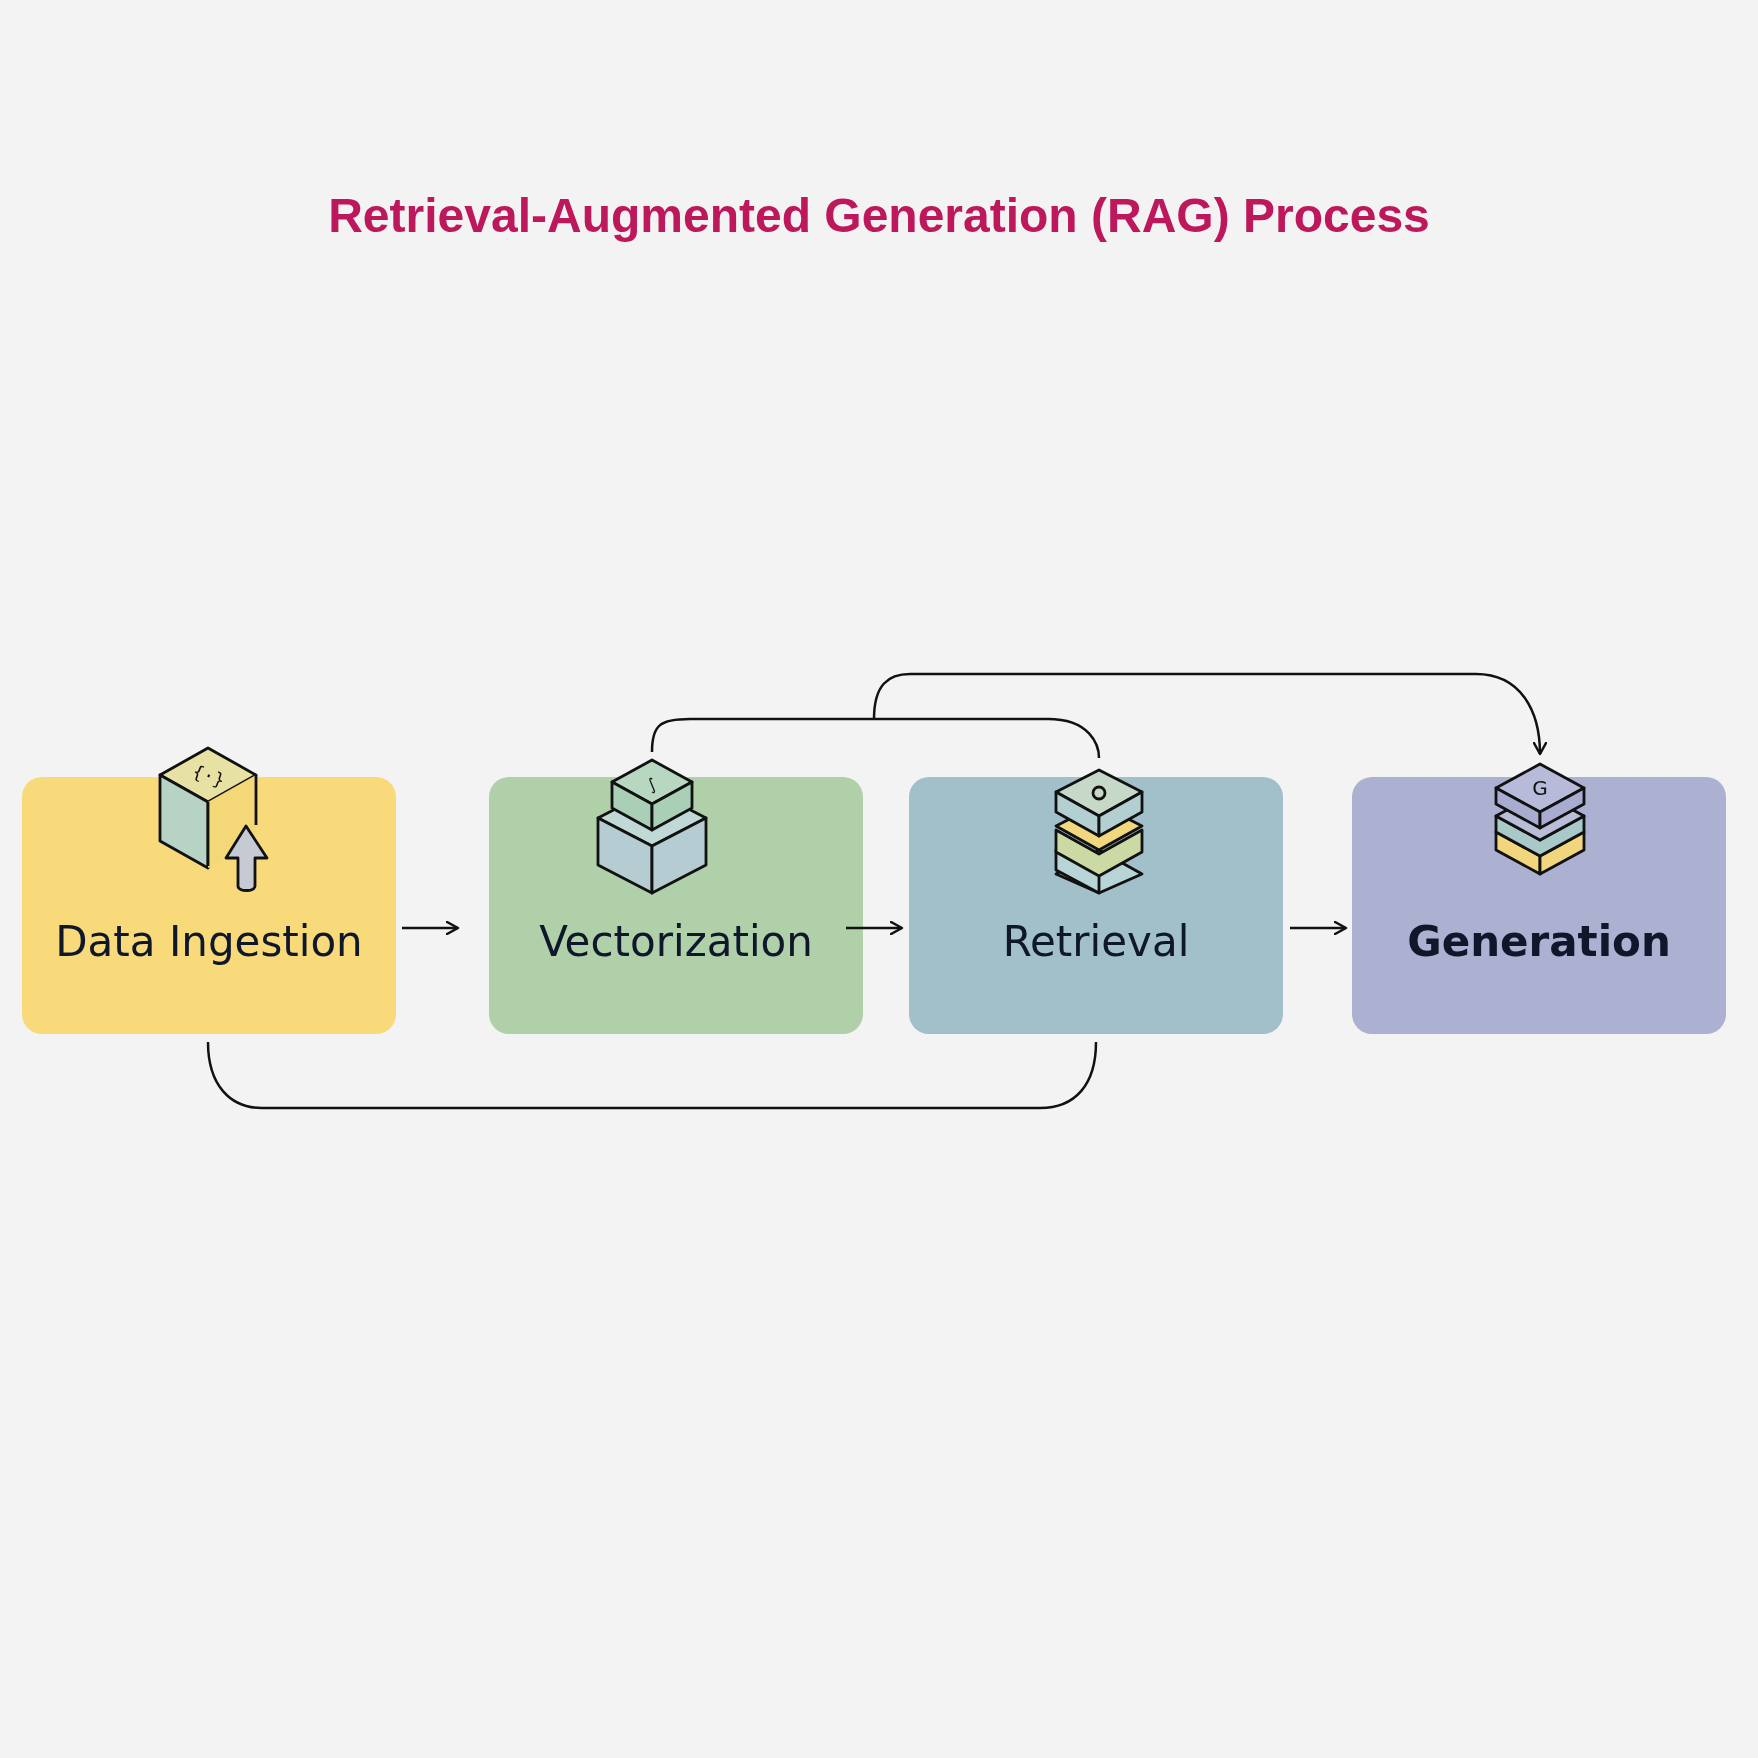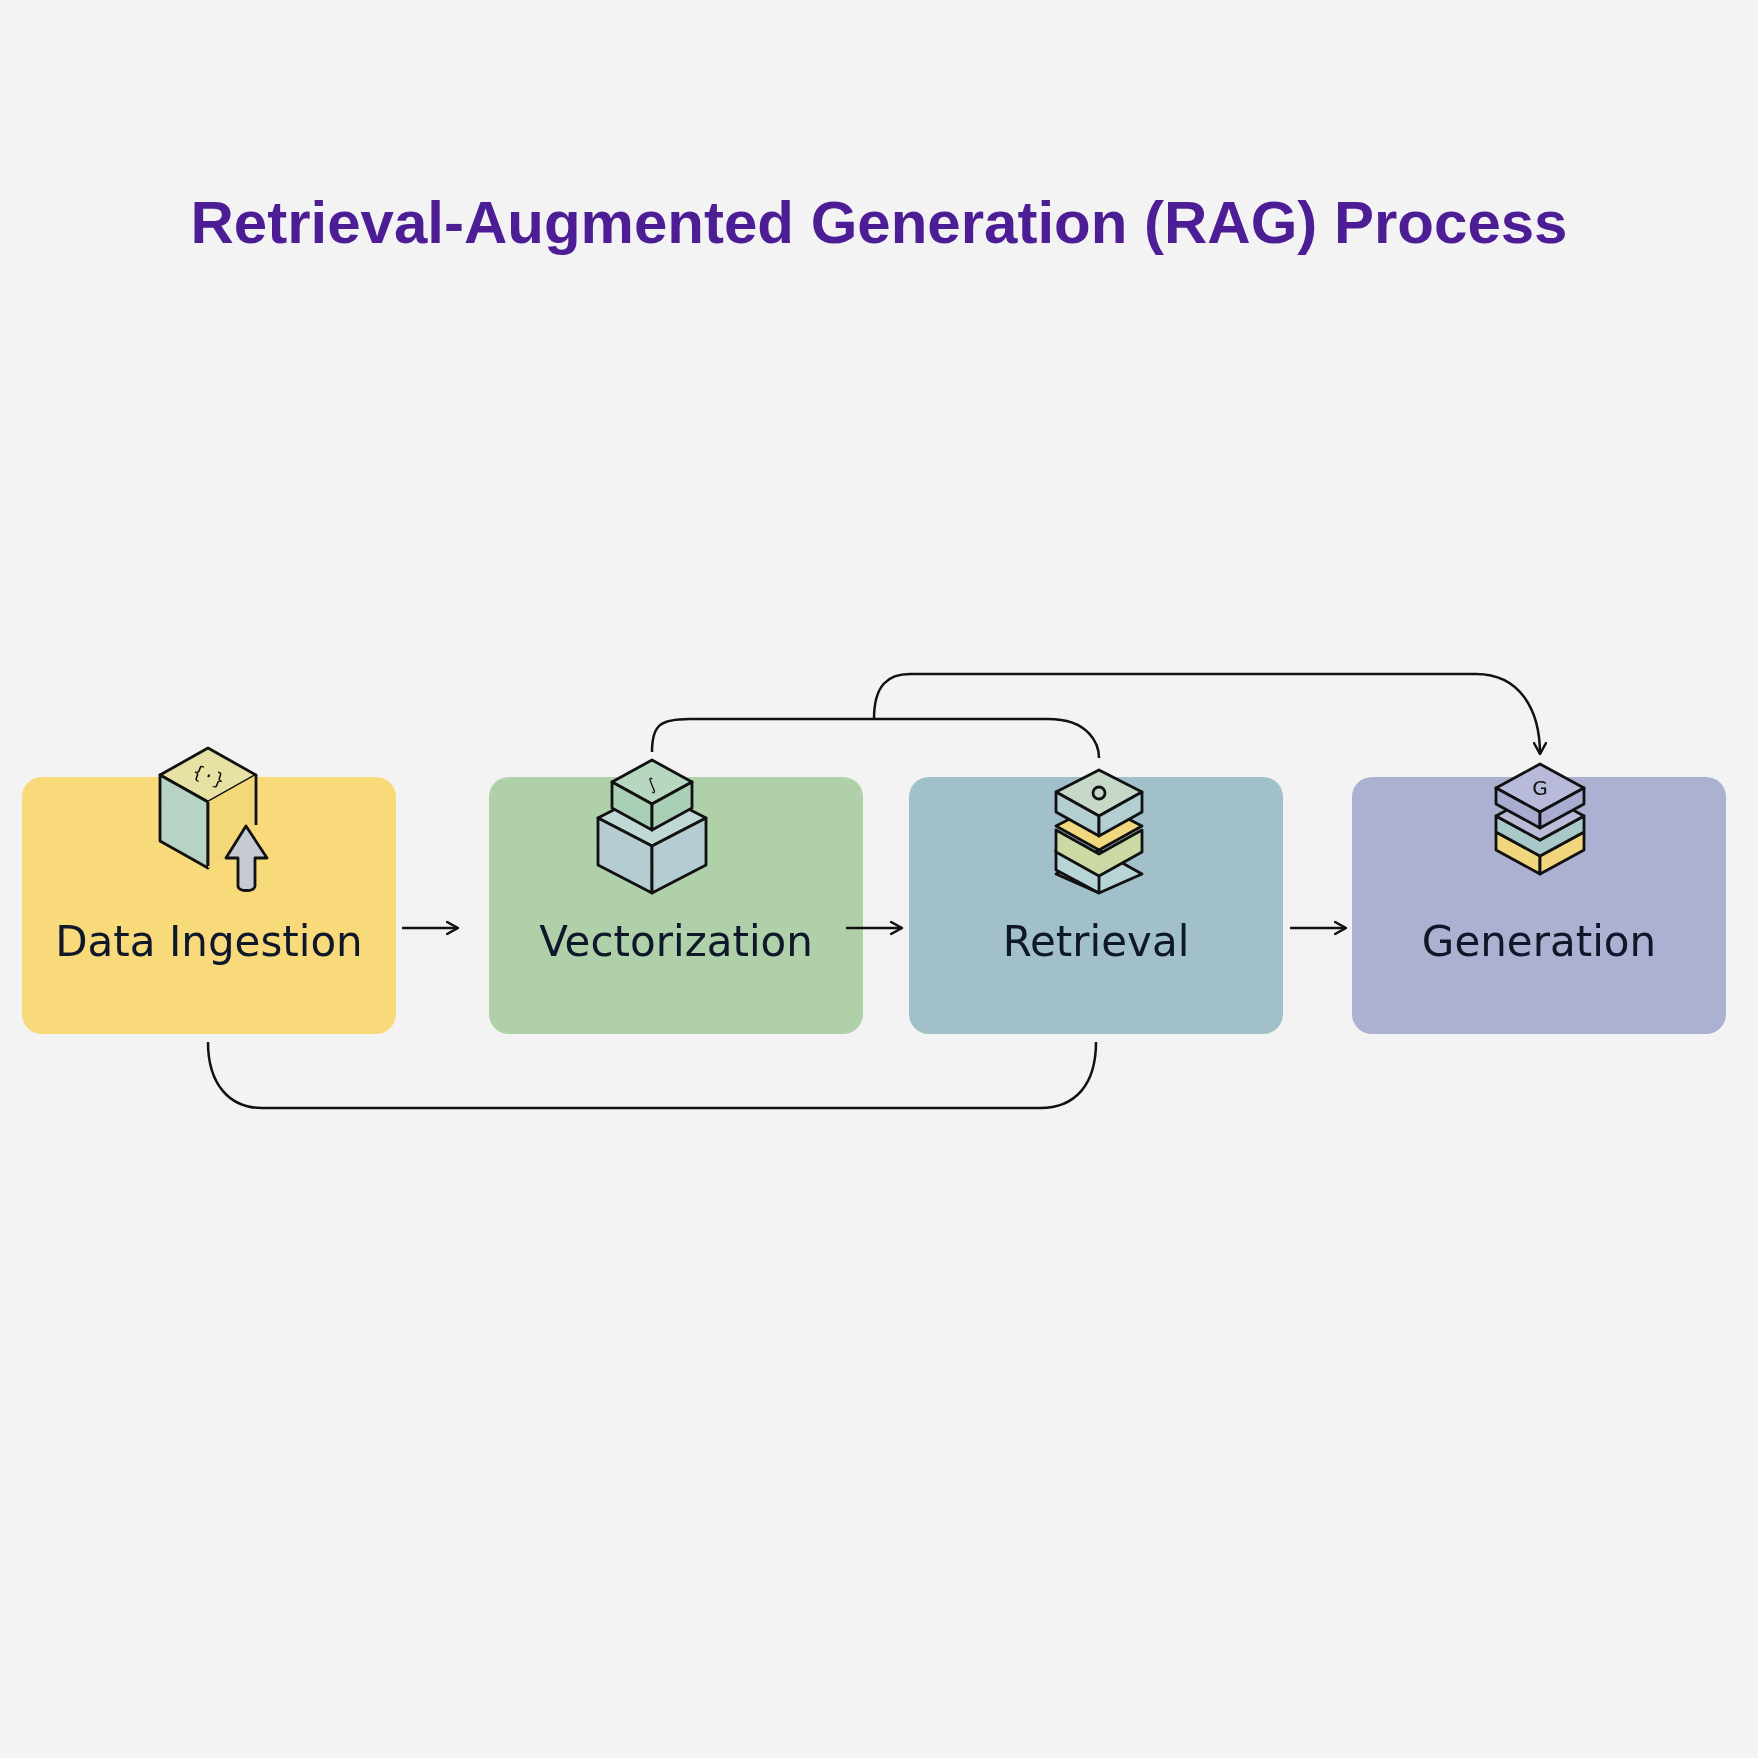--- a/index.html
+++ b/index.html
@@ -8,23 +8,23 @@
     background: #f3f3f3;
     position: relative;
     overflow: hidden;
     font-family: "Liberation Sans", "DejaVu Sans", sans-serif;
   }
   #title {
     position: absolute;
     left: 0; width: 1758px;
     top: 188px;
     text-align: center;
-    font-size: 60px;
+    font-size: 48px;
     font-weight: bold;
-    color: #4c1d95;
+    color: #be185d;
     letter-spacing: 0px;
     font-family: "Liberation Sans", sans-serif;
   }
   .stage {
     position: absolute;
     top: 777px;
     width: 374px;
     height: 257px;
     border-radius: 20px;
   }
@@ -51,21 +51,21 @@
 
 <div class="stage" id="stage-0" style="left: 22px; background: rgb(249, 218, 123);">
   <div class="stage-label">Data Ingestion</div>
 </div>
 <div class="stage" id="stage-1" style="left: 489px; background: rgb(176, 208, 170);">
   <div class="stage-label">Vectorization</div>
 </div>
 <div class="stage" id="stage-2" style="left: 909px; background: rgb(161, 192, 201);">
   <div class="stage-label">Retrieval</div>
 </div>
-<div class="stage" id="stage-3" style="left: 1352px; background: rgb(173, 177, 209);">
+<div class="stage" id="stage-3" style="left: 1352px; background: rgb(173, 177, 209); font-weight: bold;">
   <div class="stage-label">Generation</div>
 </div>
 
 <svg id="diagram-svg" viewBox="0 0 1758 1758" xmlns="http://www.w3.org/2000/svg">
   <defs>
     <marker id="arrowhead" markerWidth="14" markerHeight="14" refX="12" refY="7" orient="auto" markerUnits="userSpaceOnUse">
       <path d="M1,1 L12,7 L1,13" fill="none" stroke="#111" stroke-width="2.5" stroke-linecap="round" stroke-linejoin="round"></path>
     </marker>
   </defs>
 

